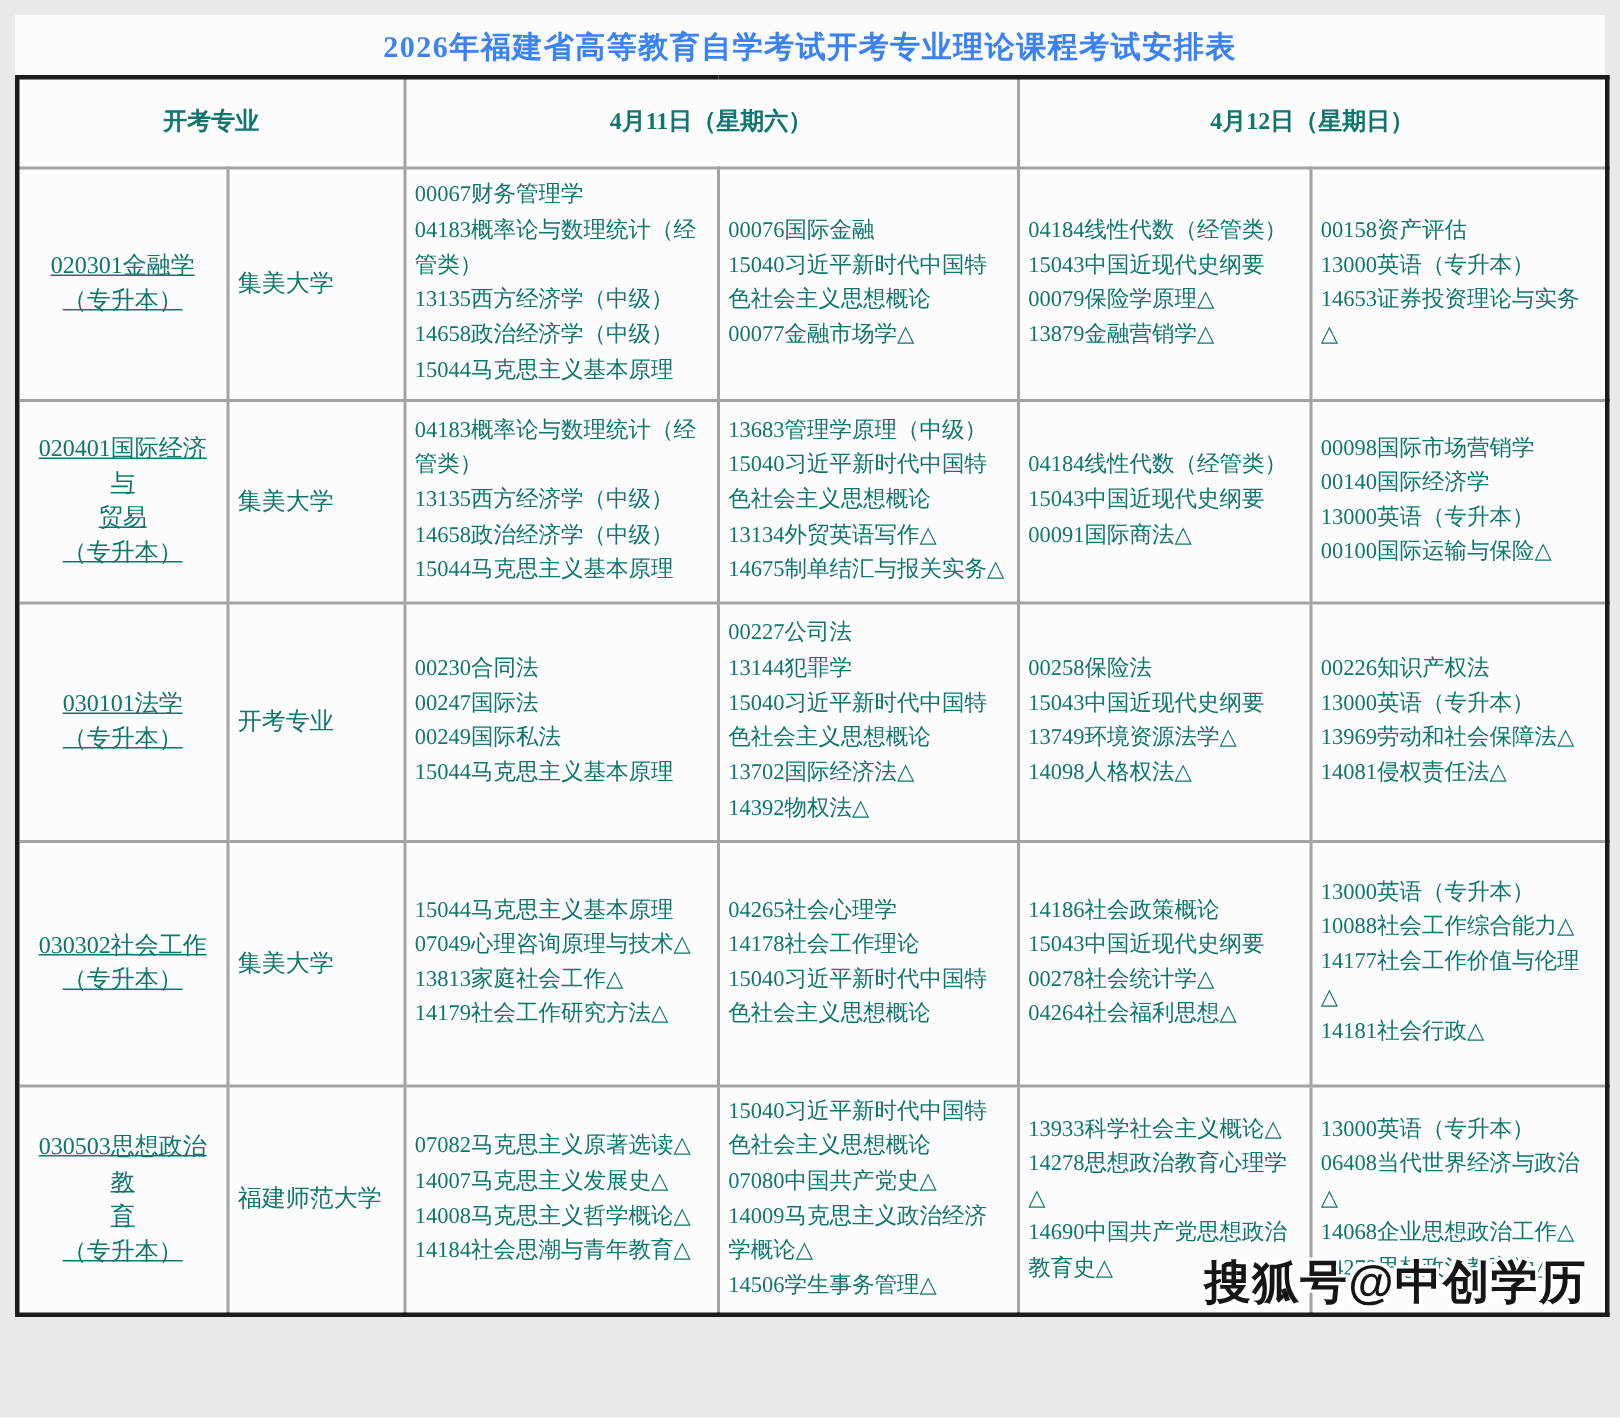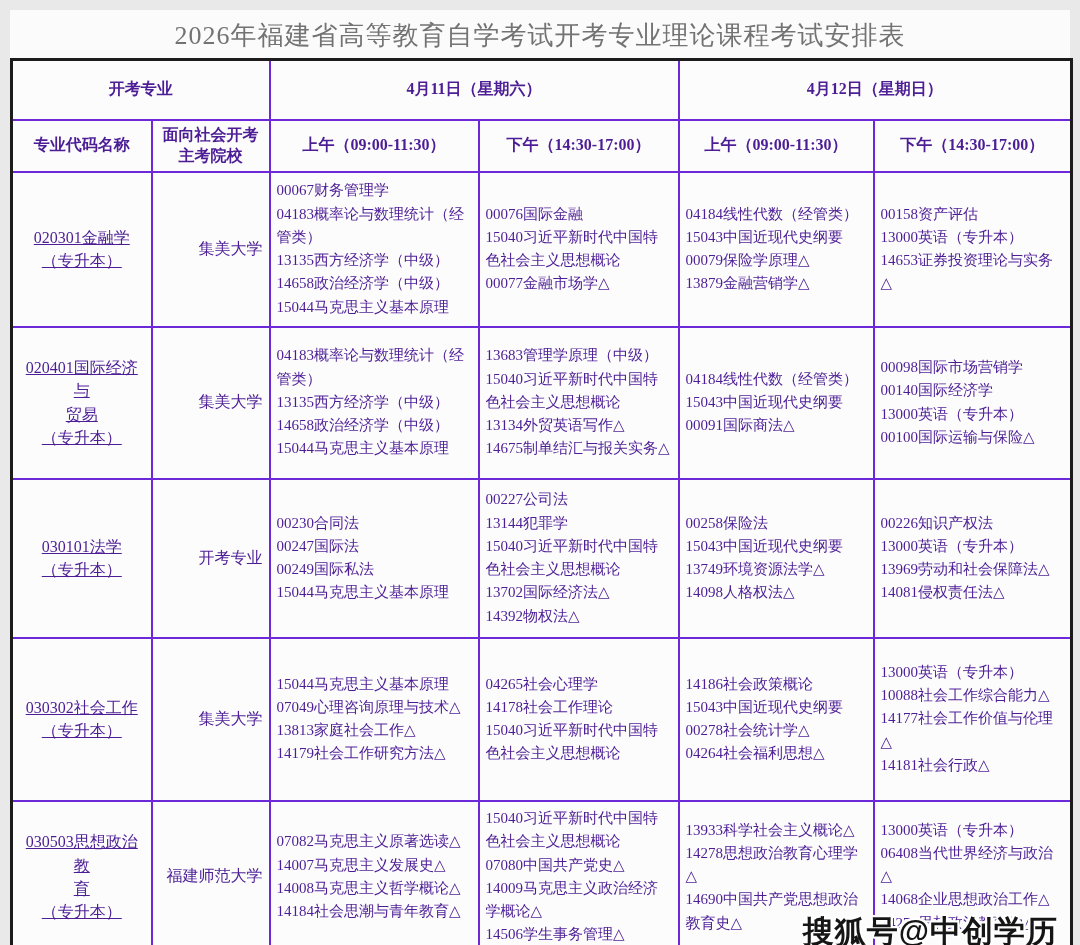--- a/index.html
+++ b/index.html
@@ -11,66 +11,66 @@
   .page {
     position: relative;
     width: 1060px;
     margin: 10px auto 0 auto;
     background: #fbfbfb;
     box-sizing: border-box;
     padding-top: 2px;
   }
   .doc-title {
     text-align: center;
-    font-size: 26px;
-    font-weight: normal;
-    color: #737373;
+    font-size: 20px;
+    font-weight: bold;
+    color: #3b82f6;
     letter-spacing: 1px;
     padding: 6px 0 5px 0;
     font-family: "Liberation Serif", "DejaVu Serif", serif;
   }
   table.exam-table {
     width: 1060px;
     border-collapse: collapse;
     table-layout: fixed;
     background: #fcfcfc;
     border: 3px solid #1c1c1c;
   }
   table.exam-table th,
   table.exam-table td {
-    border: 2px solid #6d28d9;
-    color: #4c1d95;
+    border: 2px solid #a3a3a3;
+    color: #0f766e;
     vertical-align: middle;
     box-sizing: border-box;
     padding: 4px 6px;
   }
   th.hdr {
     font-size: 16px;
     font-weight: bold;
     color: #2e2e2e;
     text-align: center;
     white-space: pre-line;
   }
   tr.hrow1 { height: 60px; }
   tr.hrow2 { height: 50px; }
   tr.r1 { height: 155px; }
-  tr.r2 { height: 152px; }
+  tr.r2 { height: 135px; }
   tr.r3 { height: 159px; }
   tr.r4 { height: 163px; }
   tr.r5 { height: 153px; }
   td.major-cell {
     text-align: center;
     font-size: 16px;
     line-height: 1.45;
     white-space: pre-line;
     color: #343434;
     text-decoration: underline;
   }
   td.school-cell {
-    text-align: right;
+    text-align: left;
     font-size: 16px;
     color: #343434;
   }
   td.courses-cell {
     text-align: left;
     font-size: 15px;
     line-height: 1.55;
     white-space: pre-line;
     padding: 8px 10px;
     color: #3c3c3c;
@@ -105,29 +105,20 @@
       <col style="width:209px">
       <col style="width:200px">
       <col style="width:195px">
       <col style="width:198px">
     </colgroup>
     <thead>
       <tr class="hrow1">
         <th class="hdr" colspan="2">开考专业</th>
         <th class="hdr" colspan="2">4月11日（星期六）</th>
         <th class="hdr" colspan="2">4月12日（星期日）</th>
-      </tr>
-      <tr class="hrow2">
-        <th class="hdr">专业代码名称</th>
-        <th class="hdr">面向社会开考
-主考院校</th>
-        <th class="hdr">上午（09:00-11:30）</th>
-        <th class="hdr">下午（14:30-17:00）</th>
-        <th class="hdr">上午（09:00-11:30）</th>
-        <th class="hdr">下午（14:30-17:00）</th>
       </tr>
     </thead>
     <tbody>
       <tr class="r1">
         <td class="major-cell">020301金融学
 （专升本）</td>
         <td class="school-cell">集美大学</td>
         <td class="courses-cell">00067财务管理学
 04183概率论与数理统计（经管类）
 13135西方经济学（中级）

